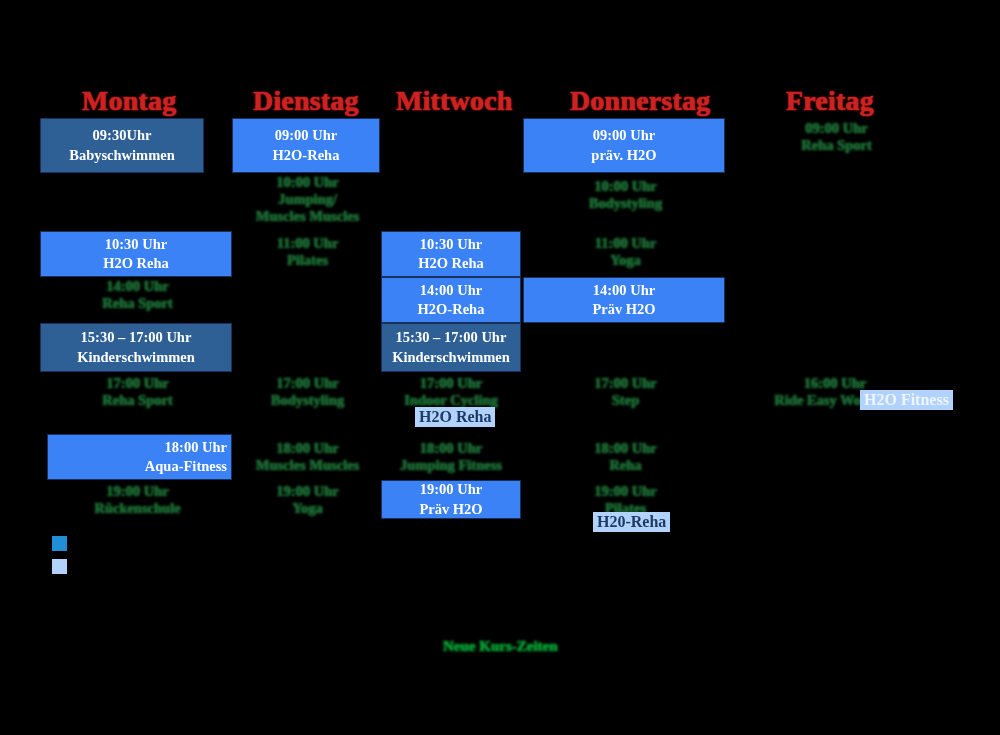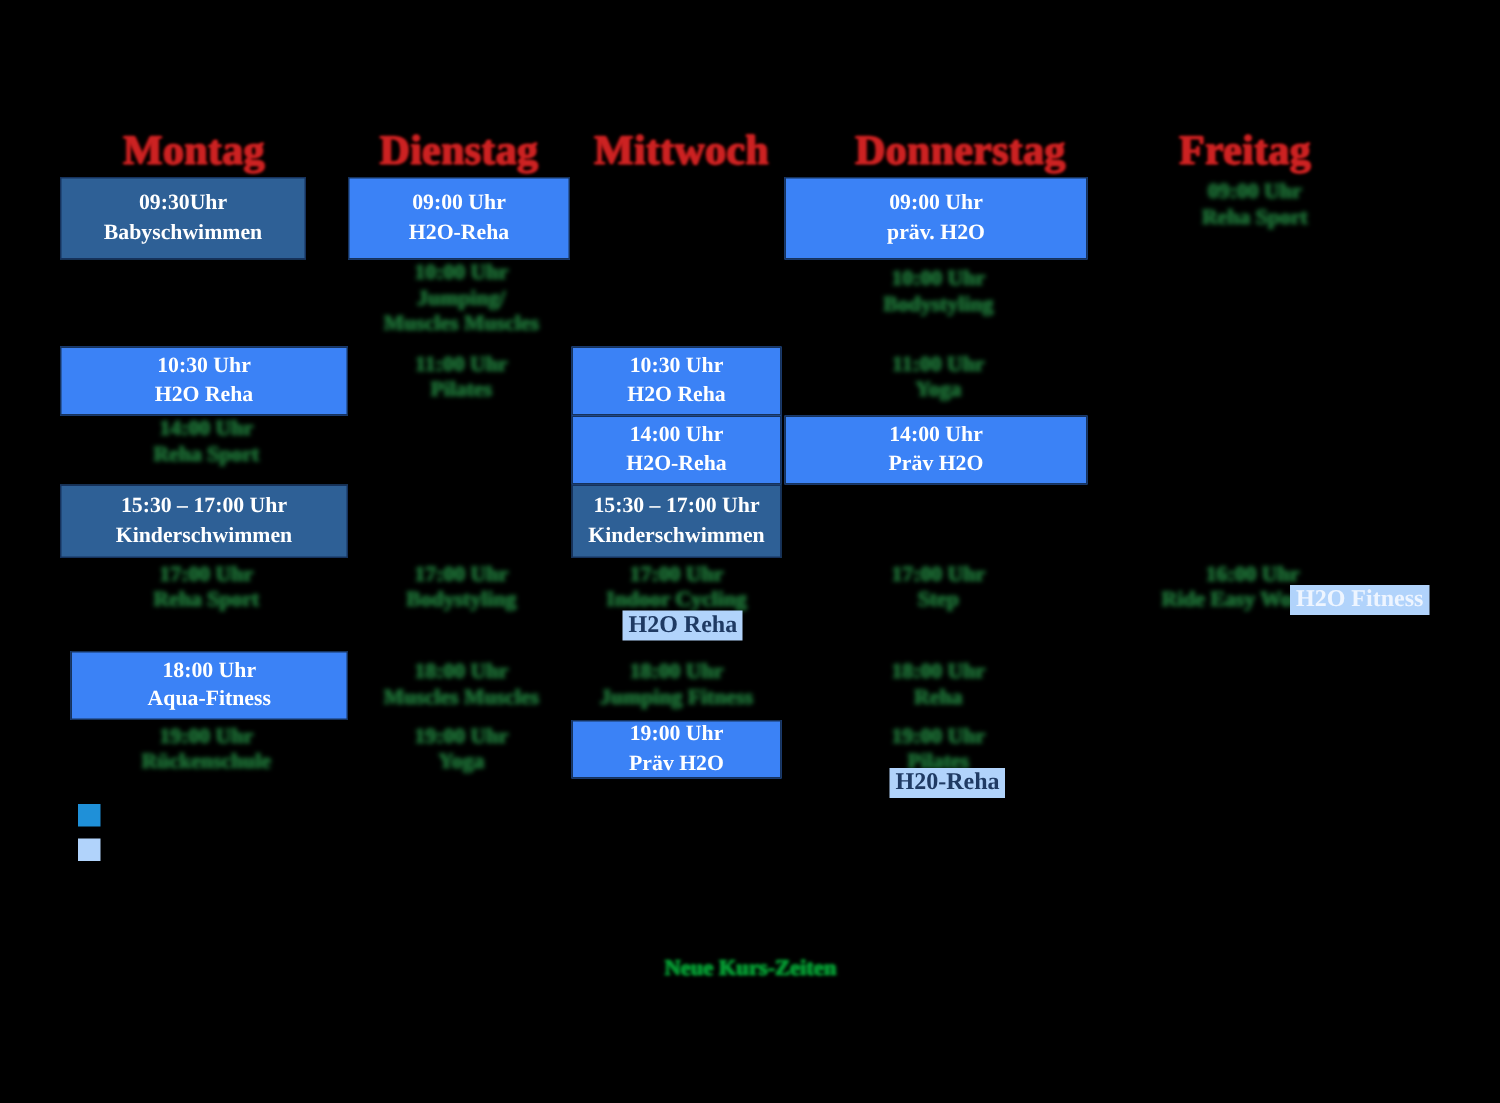--- a/index.html
+++ b/index.html
@@ -152,21 +152,21 @@
         <span class="l2">Präv H2O</span>
       </div>
       <div class="box dark" style="left: 40px; top: 323px; width: 192px; height: 49px;">
         <span class="l1">15:30 – 17:00 Uhr</span>
         <span class="l2">Kinderschwimmen</span>
       </div>
       <div class="box dark" style="left: 381px; top: 323px; width: 140px; height: 49px;">
         <span class="l1">15:30 – 17:00 Uhr</span>
         <span class="l2">Kinderschwimmen</span>
       </div>
-      <div class="box light" style="left: 47px; top: 434px; width: 185px; height: 46px;">
+      <div class="box light" style="left: 47px; top: 434px; width: 185px; height: 46px; align-items: flex-end;">
         <span class="l1">18:00 Uhr</span>
         <span class="l2">Aqua-Fitness</span>
       </div>
       <div class="box light" style="left: 381px; top: 480px; width: 140px; height: 39px;">
         <span class="l1">19:00 Uhr</span>
         <span class="l2">Präv H2O</span>
       </div>
     </div>
 
   <div id="green-layer">

